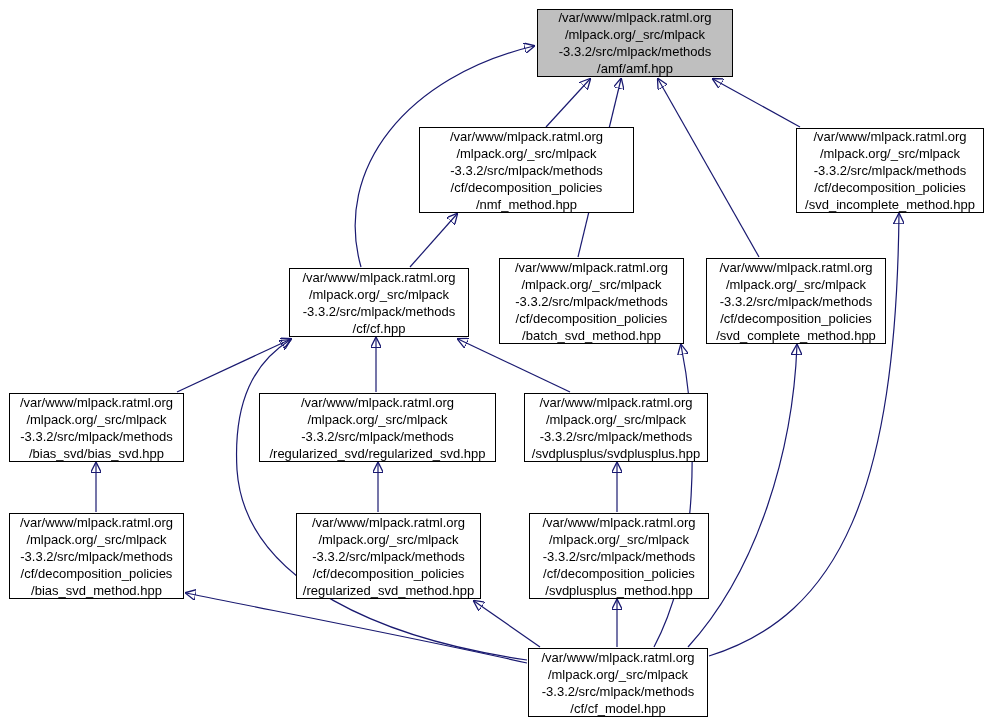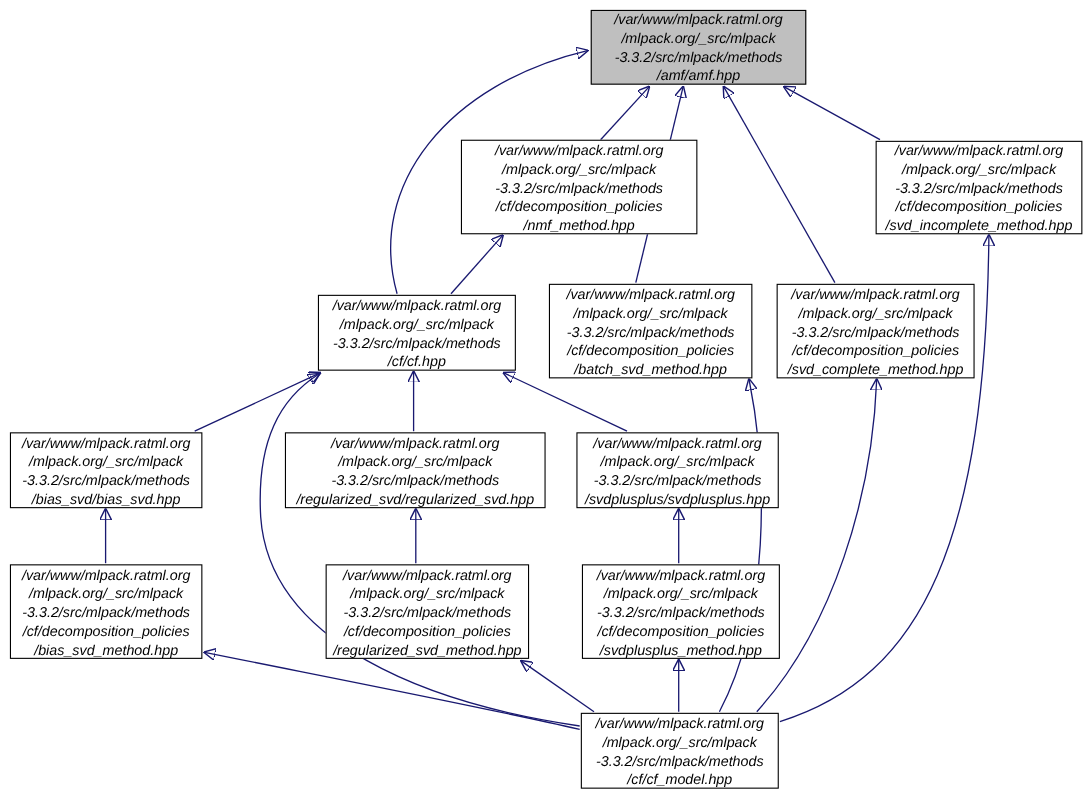--- a/index.html
+++ b/index.html
@@ -10,21 +10,20 @@
     --highlight-fill:#bfbfbf;
     --text-color:#000000;
   }
   html,body{margin:0;padding:0;background:var(--background);}
   .canvas{
     position:relative;
     width:991px;height:719px;
     background:var(--background);
     font-family:"Liberation Sans","DejaVu Sans",sans-serif;
     overflow:hidden;
-    font-style:italic;
   }
   svg.edges{position:absolute;left:0;top:0;width:991px;height:719px;}
   svg.edges path{
     fill:none;
     stroke:var(--edge-color);
     stroke-width:1.2;
   }
   .arrowhead{fill:var(--edge-color);}
   .node{
     position:absolute;

